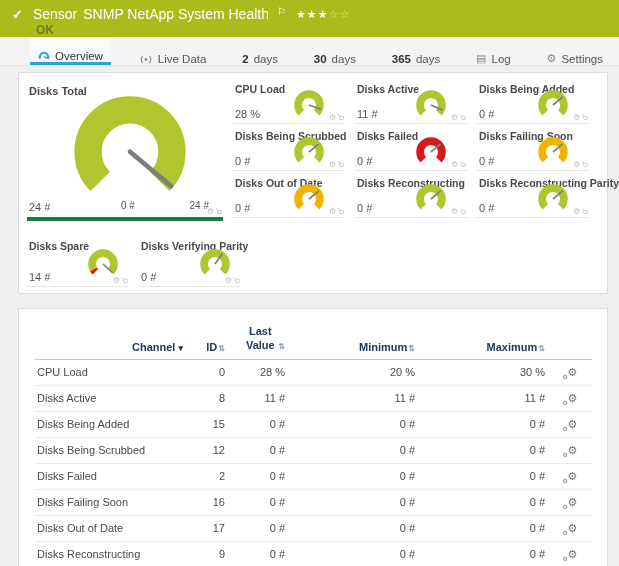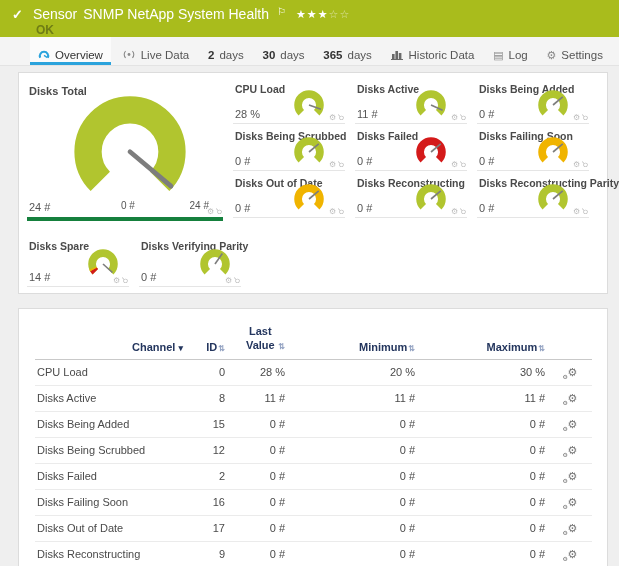--- a/index.html
+++ b/index.html
@@ -15,21 +15,21 @@
   .check{font-weight:bold;font-size:13px;margin-right:4px;}
   .kind{}
   .title{font-weight:normal;}
   .flag{font-size:10px;margin-left:2px;position:relative;top:-3px;cursor:pointer;}
   .stars{letter-spacing:1px;font-size:11px;margin-left:4px;cursor:pointer;}
   .stars-empty{color:rgba(255,255,255,0.55);}
   .sb-line2{font-size:12px;font-weight:bold;color:#6f7d15;margin:1px 0 0 24px;}
   
   .tabs{display:flex;align-items:stretch;height:28px;background:#f4f4f4;border-bottom:1px solid #e3e3e3;
         padding:0 8px 0 30px;justify-content:space-between;}
-  .tab{display:flex;align-items:flex-start;gap:5px;font-size:11.5px;color:#555;padding:12px 8px;cursor:pointer;white-space:nowrap;}
+  .tab{display:flex;align-items:flex-end;gap:5px;font-size:11.5px;color:#555;padding:0 8px;cursor:pointer;white-space:nowrap;}
   .tab.active{border-bottom:3px solid #2ba3dc;color:#333;background:#fbfbfb;}
   .tab .num{font-weight:bold;color:#333;}
   .tab-glyph{font-size:11px;color:#8a8a8a;}
   
   .card{background:#fff;border:1px solid #dcdcdc;margin:6px 11px 0 18px;}
   .gauges{padding:8px 8px 6px 8px;}
   .g-grid{display:grid;grid-template-columns:206px 1fr 1fr 1fr;grid-auto-rows:47px;}
   .gmain{grid-row:1 / span 3;position:relative;border-bottom:4px solid #15803d;margin-right:10px;height:136px;}
   .gcell{position:relative;height:42px;border-bottom:1px solid #e5e5e5;margin:0 10px 4px 0;}
   .glabel{position:absolute;top:2px;left:2px;font-size:10.5px;font-weight:bold;color:#4a4a4a;white-space:nowrap;}
@@ -99,29 +99,20 @@
   </div>
   <div class="tab">
     <span class="num">30</span>
     <span>days</span>
   </div>
   <div class="tab">
     <span class="num">365</span>
     <span>days</span>
   </div>
   <div class="tab">
-    <svg width="13" height="11" viewBox="0 0 13 11">
-        <rect x="1" y="5" width="2.6" height="5" fill="#6a6a6a"></rect>
-        <rect x="4.4" y="2" width="2.6" height="8" fill="#6a6a6a"></rect>
-        <rect x="7.8" y="4" width="2.6" height="6" fill="#6a6a6a"></rect>
-        <rect x="0" y="10" width="12" height="1" fill="#6a6a6a"></rect>
-      </svg>
-    <span>Historic Data</span>
-  </div>
-  <div class="tab">
     <span class="tab-glyph">▤</span>
     <span>Log</span>
   </div>
   <div class="tab">
     <span class="tab-glyph">⚙</span>
     <span>Settings</span>
   </div>
 </div>
 
 <div class="card gauges">

